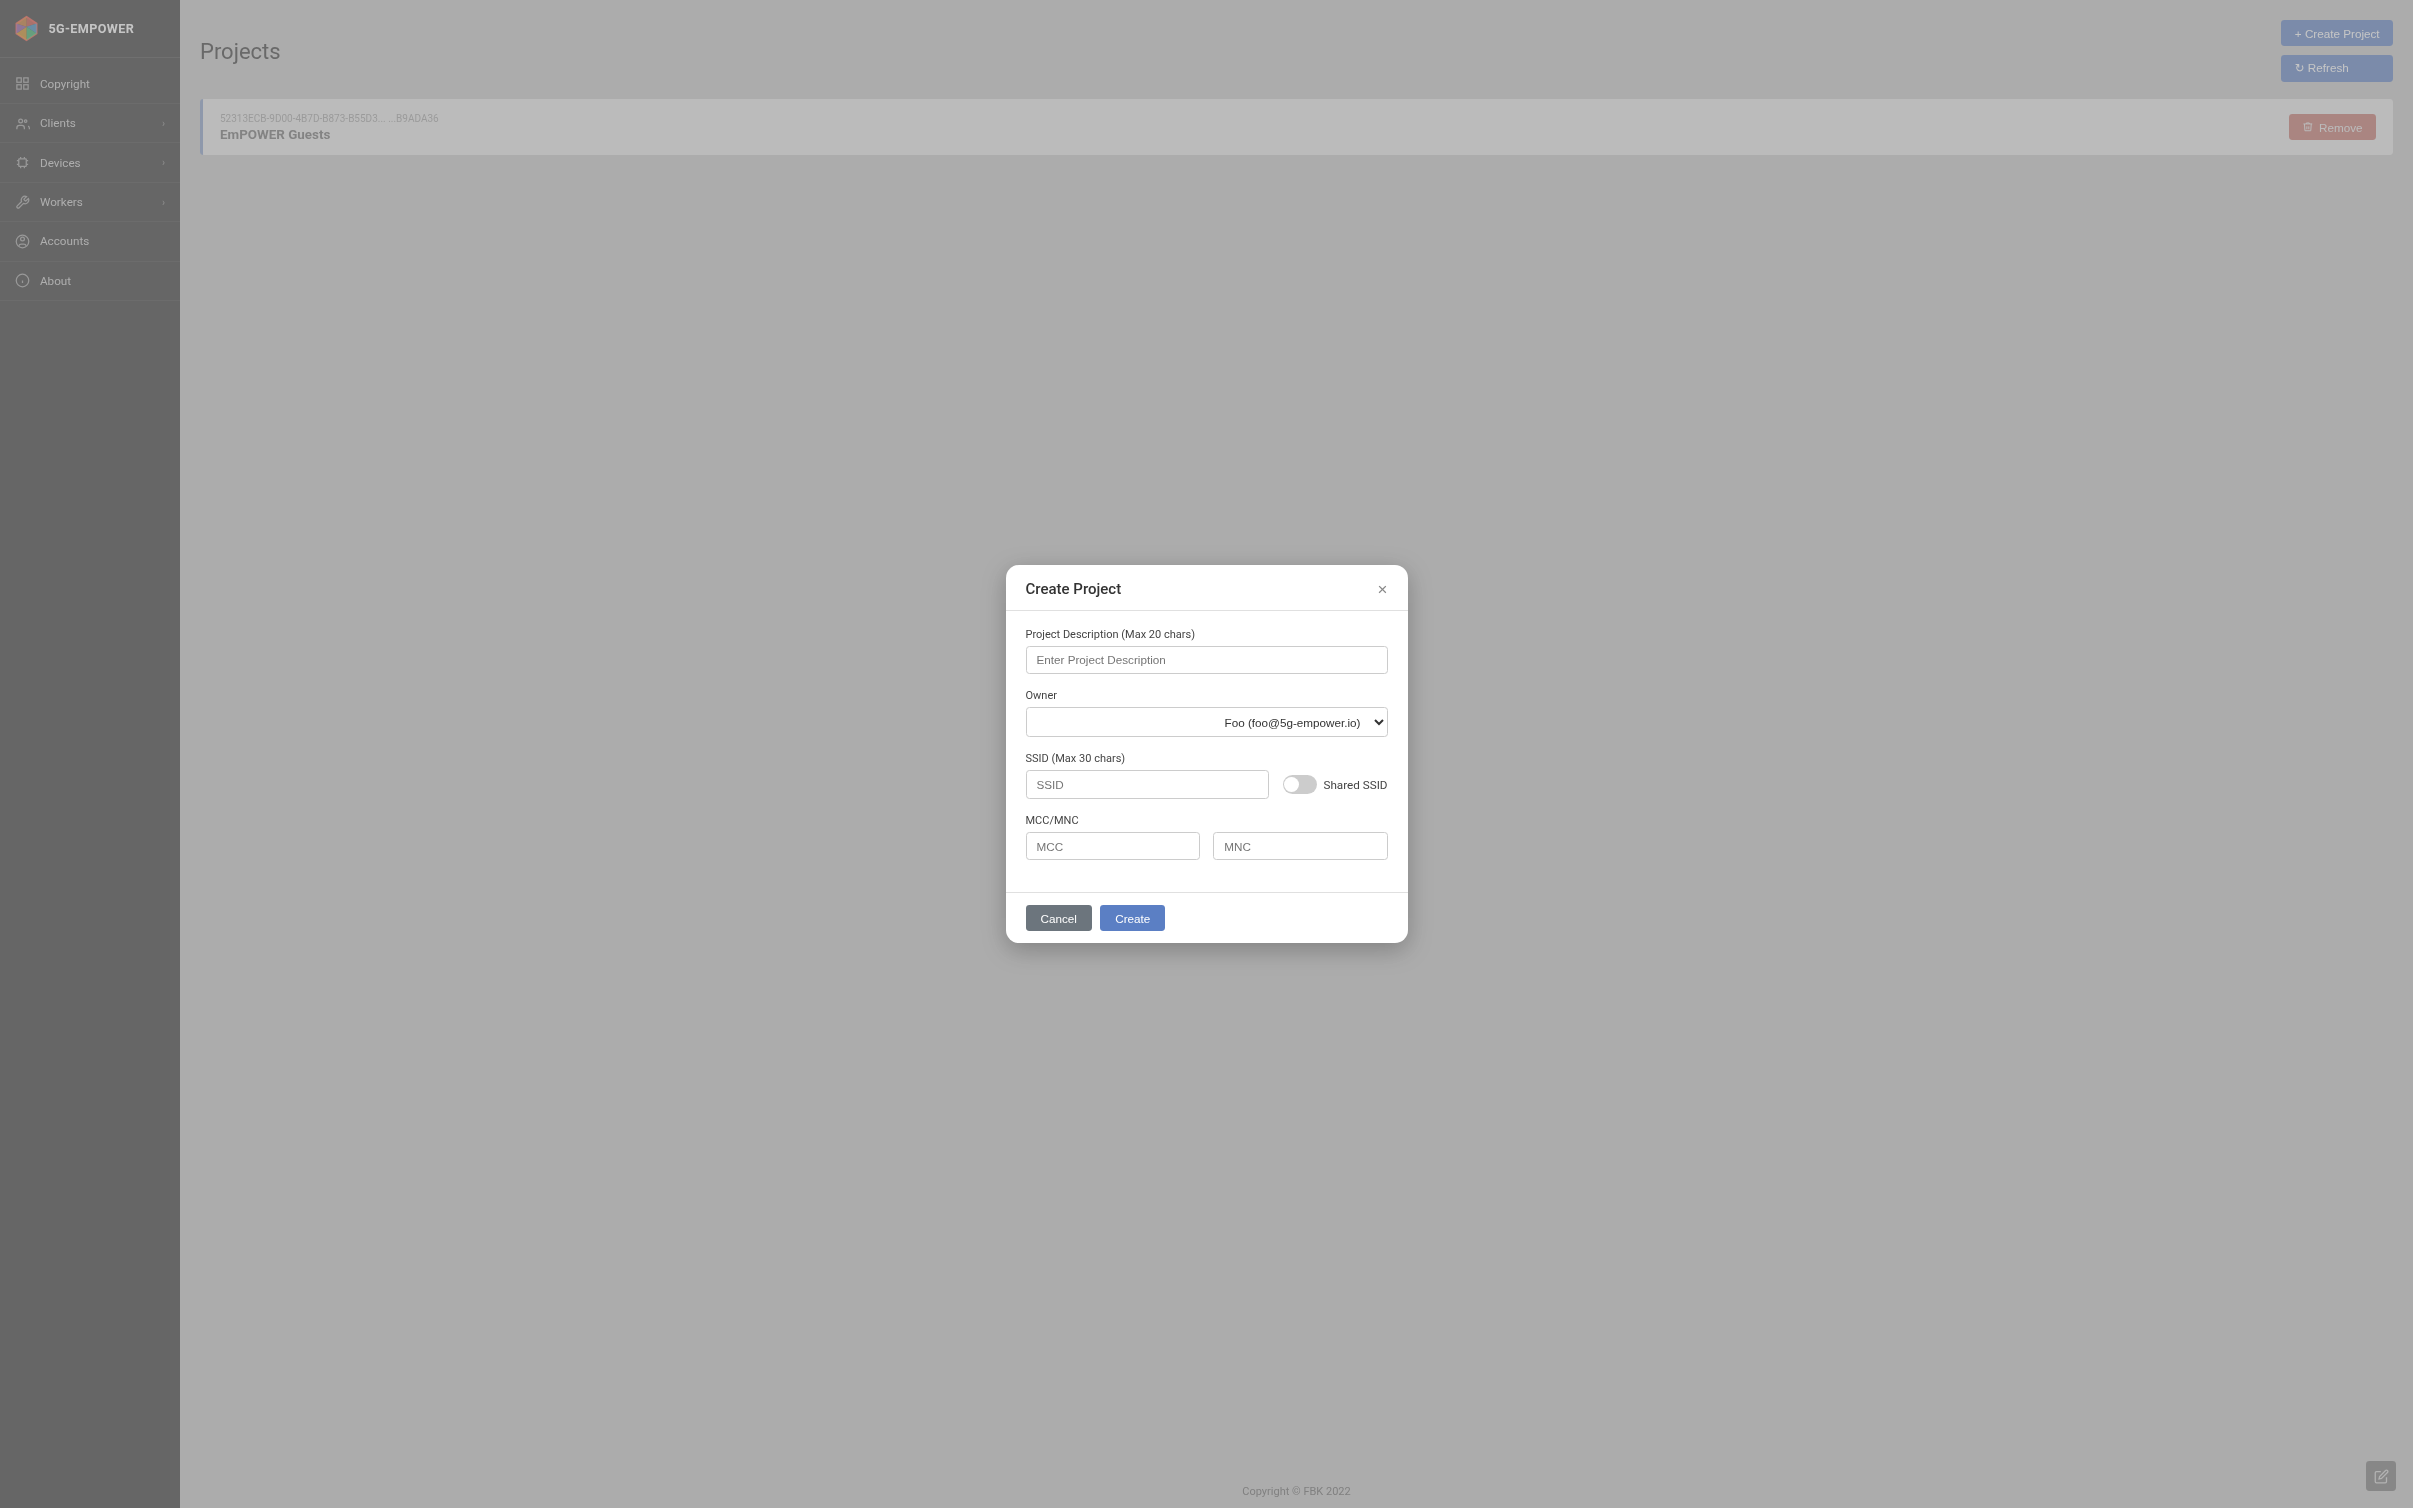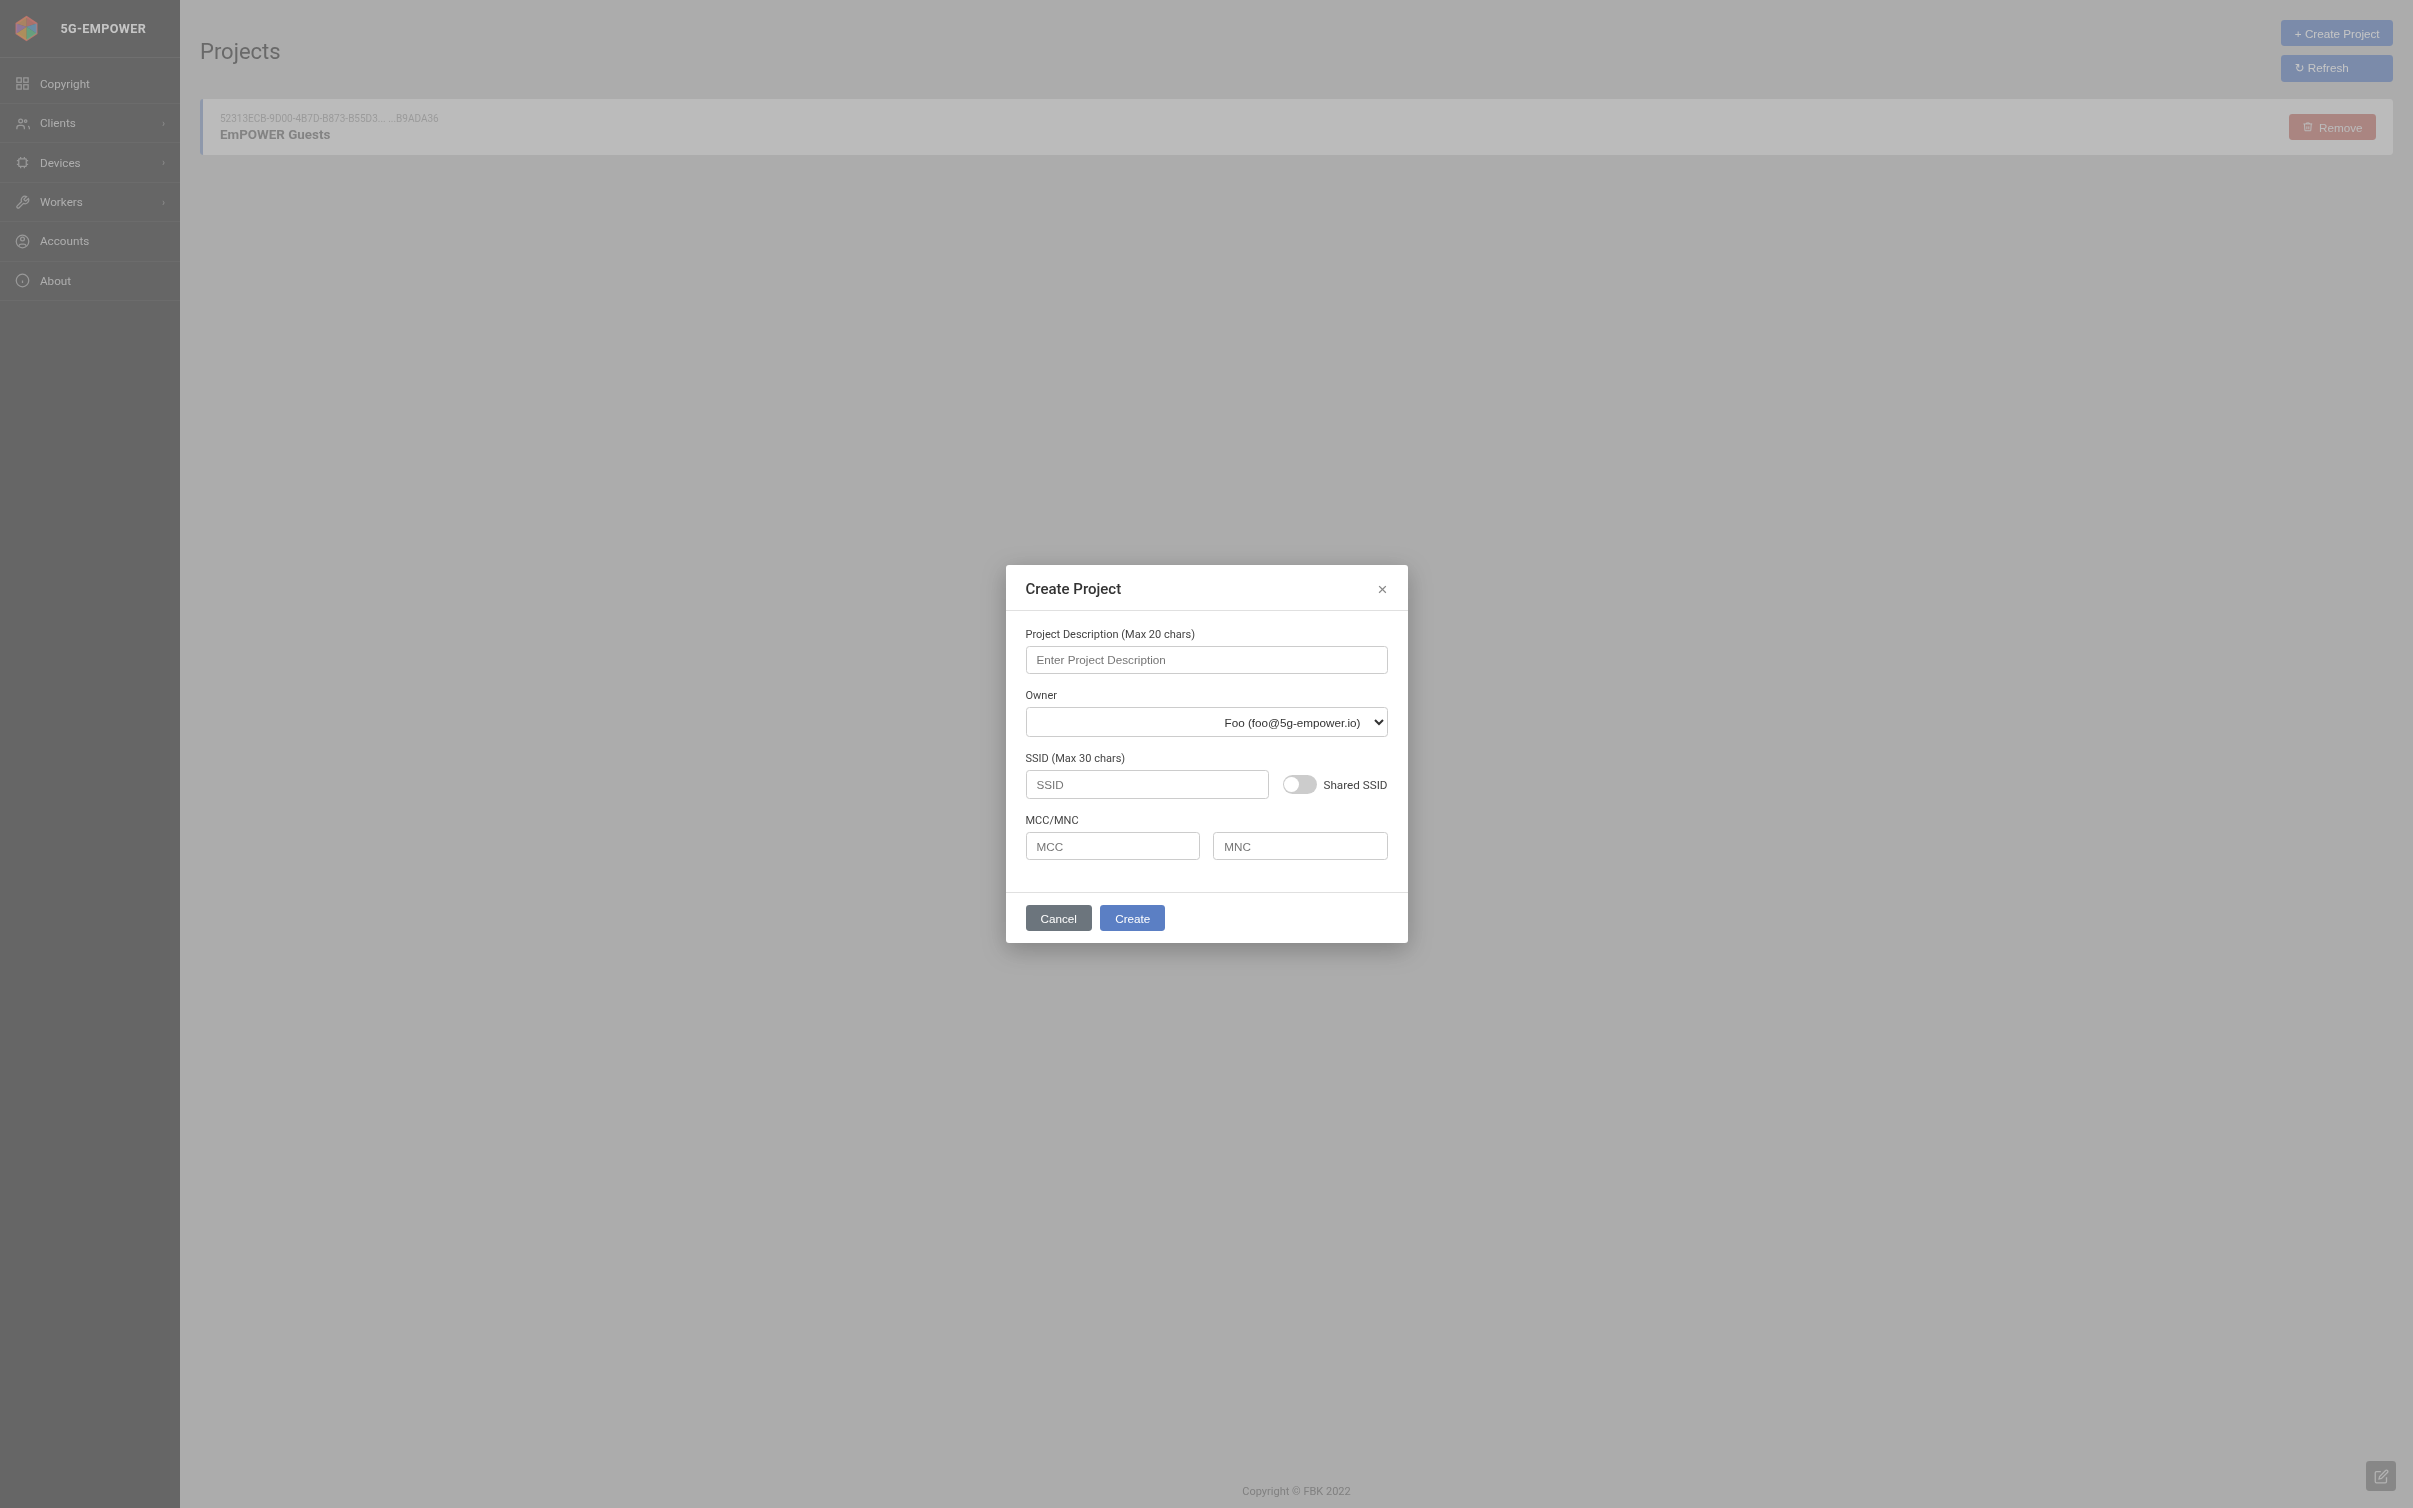--- a/index.html
+++ b/index.html
@@ -19,21 +19,21 @@
       background: #2d2d2d;
       display: flex;
       flex-direction: column;
       height: 100vh;
     }
     .sidebar-logo {
       display: flex;
       align-items: center;
       padding: 15px 13.4px;
       border-bottom: 0.8px solid #444;
-      gap: 20px;
+      gap: 8px;
     }
     .logo-gem {
       width: 27px;
       height: 27px;
     }
     .sidebar-logo-text {
       color: #ffffff;
       font-size: 12.6px;
       font-weight: 700;
       letter-spacing: 0.4px;
@@ -209,21 +209,21 @@
       background: rgba(150, 150, 150, 0.55);
       display: flex;
       align-items: center;
       justify-content: center;
       z-index: 100;
     }
 
     
     .modal {
       background: #fff;
-      border-radius: 3px;
+      border-radius: 13px;
       width: 402px;
       box-shadow: 0 6.7px 25px rgba(0,0,0,0.25);
       overflow: hidden;
     }
     .modal-header {
       display: flex;
       align-items: center;
       justify-content: space-between;
       padding: 15px 20px 11.7px;
       border-bottom: 0.8px solid #e0e0e0;

